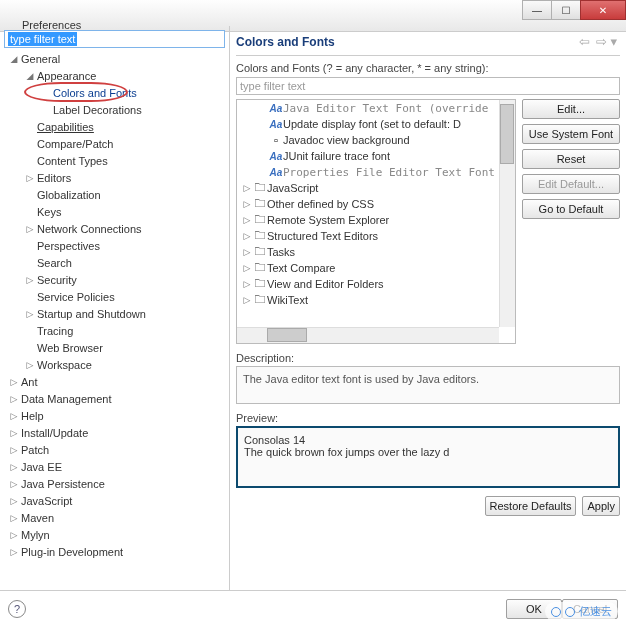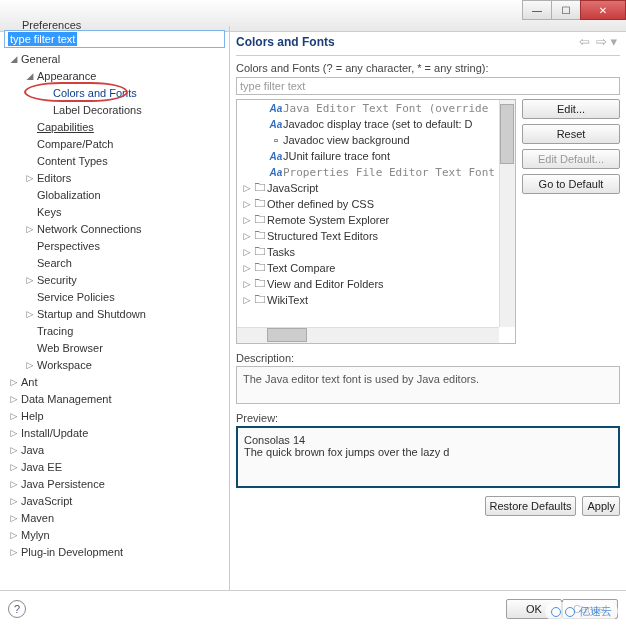--- a/index.html
+++ b/index.html
@@ -159,21 +159,21 @@
           <div class="ti" style="padding-left: 4px;">
             <span class="tw">▷</span>
             <span class="lbl">Help</span>
           </div>
           <div class="ti" style="padding-left: 4px;">
             <span class="tw">▷</span>
             <span class="lbl">Install/Update</span>
           </div>
           <div class="ti" style="padding-left: 4px;">
             <span class="tw">▷</span>
-            <span class="lbl">Java</span>
+            <span class="lbl">Patch</span>
           </div>
           <div class="ti" style="padding-left: 4px;">
             <span class="tw">▷</span>
             <span class="lbl">Java EE</span>
           </div>
           <div class="ti" style="padding-left: 4px;">
             <span class="tw">▷</span>
             <span class="lbl">Java Persistence</span>
           </div>
           <div class="ti" style="padding-left: 4px;">
@@ -205,21 +205,21 @@
       <div class="midrow">
         <div class="fonttree" id="fonttree">
           <div class="ft seltxt" style="padding-left: 20px;">
               <span class="tw"></span>
               <span class="aa">Aa</span>
               <span class="txt">Java Editor Text Font (override</span>
             </div>
             <div class="ft" style="padding-left: 20px;">
               <span class="tw"></span>
               <span class="aa">Aa</span>
-              <span class="txt">Javadoc display trace (set to default: D</span>
+              <span class="txt">Update display font (set to default: D</span>
             </div>
             <div class="ft" style="padding-left: 20px;">
               <span class="tw"></span>
               <span class="fld">▫</span>
               <span class="txt">Javadoc view background</span>
             </div>
             <div class="ft" style="padding-left: 20px;">
               <span class="tw"></span>
               <span class="aa">Aa</span>
               <span class="txt">JUnit failure trace font</span>
@@ -271,20 +271,21 @@
             </div>
             <div class="vscroll">
               <div class="thumb"></div>
             </div>
           <div class="hscroll">
               <div class="thumb"></div>
             </div>
         </div>
         <div class="btns">
           <div class="btn">Edit...</div>
+          <div class="btn">Use System Font</div>
           <div class="btn">Reset</div>
           <div class="btn dis">Edit Default...</div>
           <div class="btn">Go to Default</div>
         </div>
       </div>
       <div class="section">
         <div class="seclabel">Description:</div>
         <div class="descbox">The Java editor text font is used by Java editors.</div>
       </div>
       <div class="section">

